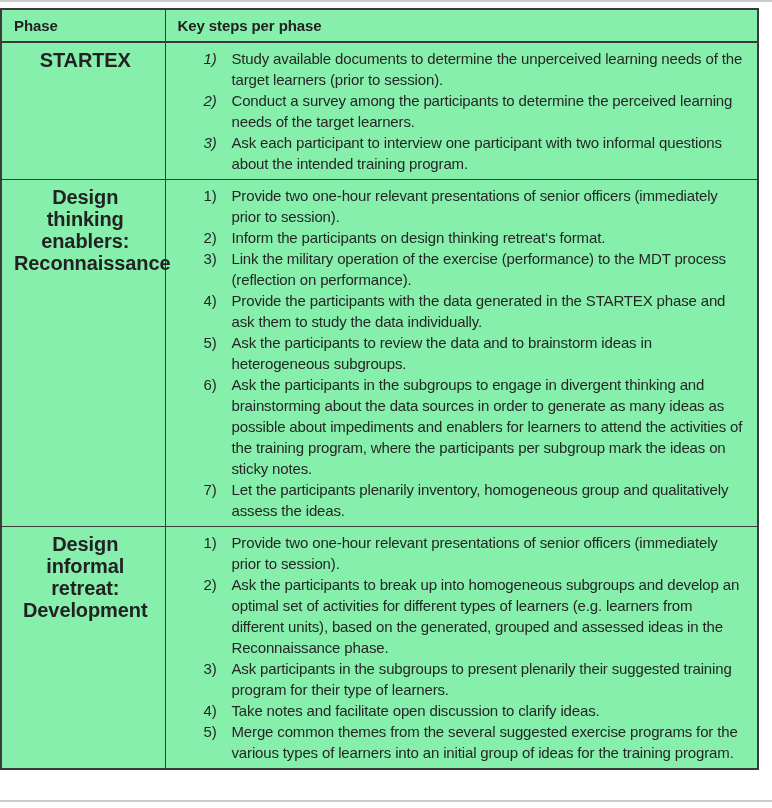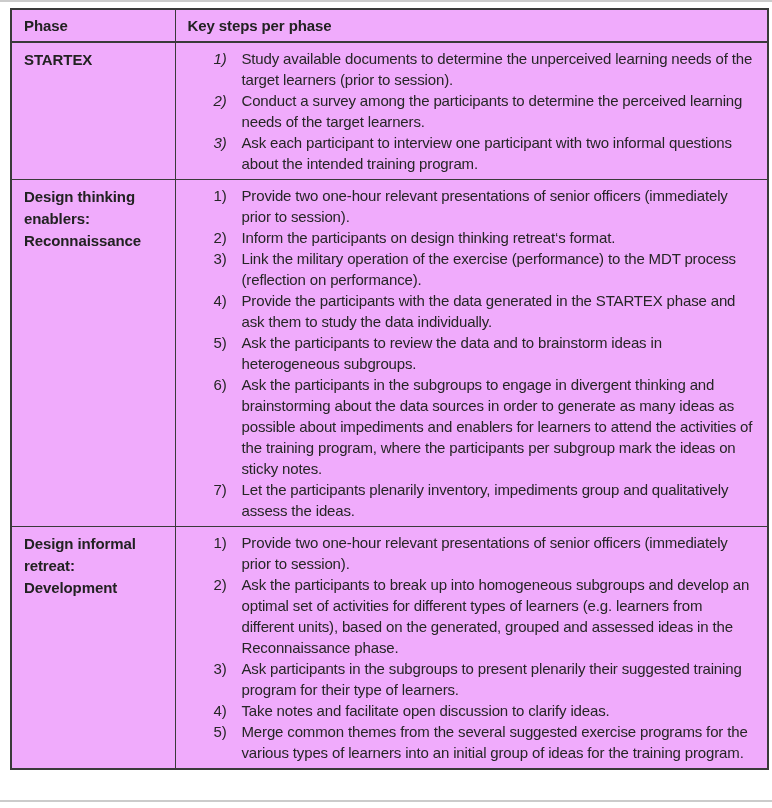--- a/index.html
+++ b/index.html
@@ -21,26 +21,26 @@
     left: 0;
     width: 772px;
     height: 2px;
     background: #cbcbcb;
   }
   .cut-line.top { top: 0; }
   .cut-line.bottom { top: 800px; }
 
   table.phase-table {
     position: absolute;
-    left: 10px;
+    left: 0;
     top: 8px;
     width: 757px;
     border-collapse: collapse;
     table-layout: fixed;
-    background: #f0abfc;
+    background: #86efac;
   }
   table.phase-table, table.phase-table th, table.phase-table td {
     border: 1.5px solid #3a3a3a;
   }
   table.phase-table {
     border-width: 2px;
   }
   table.phase-table th {
     border-bottom-width: 2px;
   }
@@ -54,26 +54,27 @@
     letter-spacing: -0.1px;
     padding: 7px 8px 7px 12px;
     vertical-align: middle;
     color: #222222;
   }
   td {
     vertical-align: top;
     padding: 0;
   }
   .phase-label {
-    font-size: 15px;
+    font-size: 20px;
     font-weight: 700;
     letter-spacing: -0.1px;
     line-height: 22px;
     padding: 6px 8px 6px 12px;
     color: #222222;
+    text-align: center;
   }
   .steps-list {
     padding: 5px 12px 5px 0;
   }
   .step-item {
     display: flex;
     align-items: flex-start;
     font-size: 15px;
     letter-spacing: -0.15px;
     line-height: 21px;
@@ -156,21 +157,21 @@
               <div class="step-item">
                 <span class="step-num">5)</span>
                 <span class="step-text">Ask the participants to review the data and to brainstorm ideas in heterogeneous subgroups.</span>
               </div>
               <div class="step-item">
                 <span class="step-num">6)</span>
                 <span class="step-text">Ask the participants in the subgroups to engage in divergent thinking and brainstorming about the data sources in order to generate as many ideas as possible about impediments and enablers for learners to attend the activities of the training program, where the participants per subgroup mark the ideas on sticky notes.</span>
               </div>
               <div class="step-item">
                 <span class="step-num">7)</span>
-                <span class="step-text">Let the participants plenarily inventory, impediments group and qualitatively assess the ideas.</span>
+                <span class="step-text">Let the participants plenarily inventory, homogeneous group and qualitatively assess the ideas.</span>
               </div>
             </div>
           </td>
         </tr>
         <tr>
           <td>
             <div class="phase-label">Design informal retreat: Development</div>
           </td>
           <td>
             <div class="steps-list">

